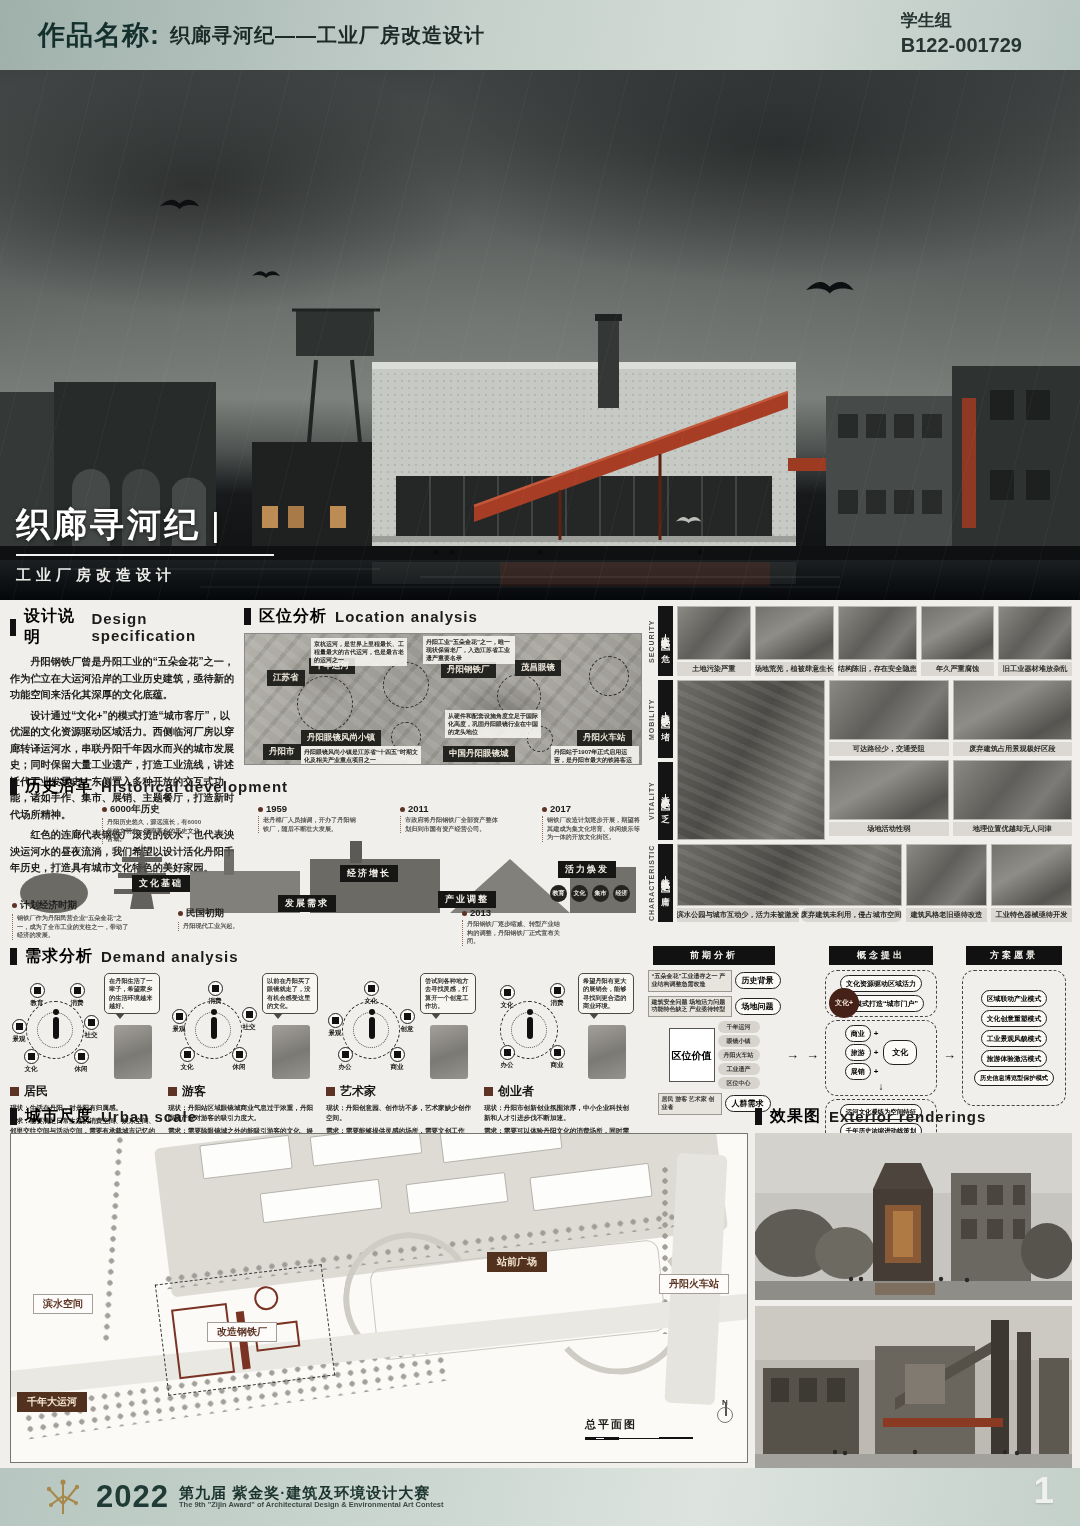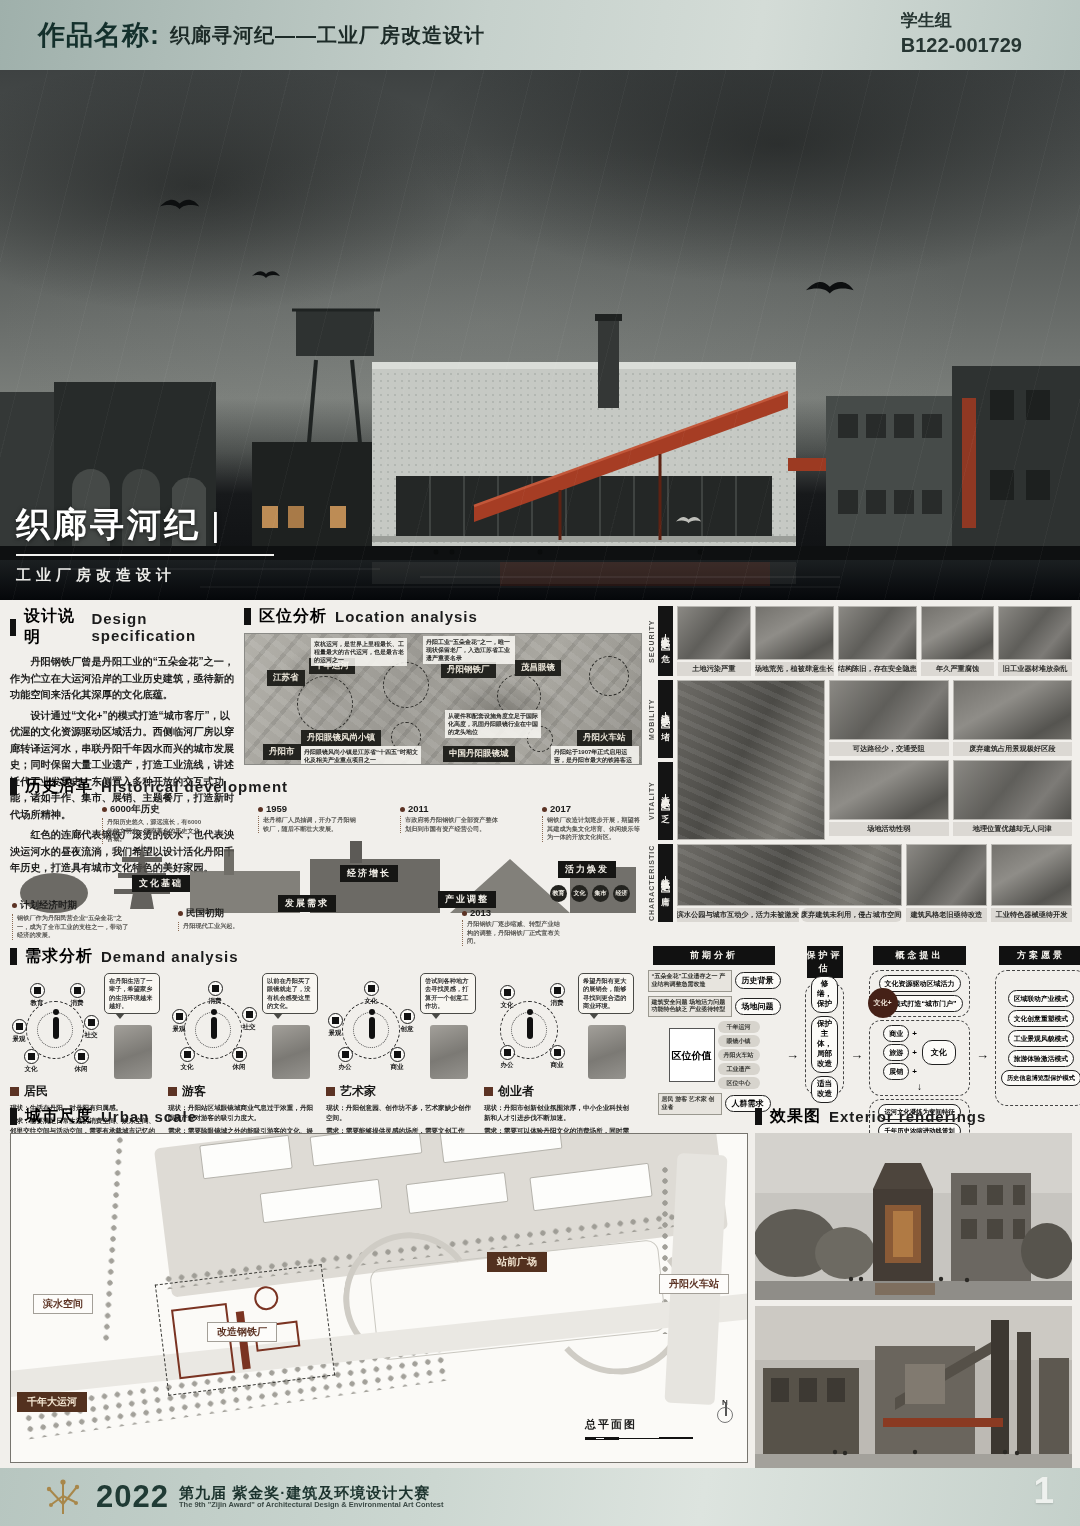--- a/index.html
+++ b/index.html
@@ -664,28 +664,20 @@
           </div>
         </div>
         <div class="cp-group">
           <div class="cp-gray" style="width:64px;">居民 游客 艺术家 创业者</div>
           <div class="cp-pill">人群需求</div>
         </div>
       </div>
 
       <span class="cp-arrow">→</span>
 
-      <div class="cp-col" style="width:84px;">
-        <div class="cp-head">保护评估</div>
-        <div class="cp-dash" style="width:100%;height:112px;justify-content:center;">
-          <div class="cp-item" style="white-space:normal;">修缮，保护</div>
-          <div class="cp-item" style="white-space:normal;">保护主体，局部改造</div>
-          <div class="cp-item" style="white-space:normal;">适当改造</div>
-        </div>
-      </div>
 
       <span class="cp-arrow">→</span>
 
       <div class="cp-col" style="width:112px;">
         <div class="cp-head">概念提出</div>
         <div class="cp-dash" style="width:100%;">
           <div class="cp-item" style="white-space:normal;font-size:7px;">文化资源驱动区域活力</div>
           <div class="cp-item" style="white-space:normal;font-size:7px;position:relative;padding-left:16px;">
             <span class="badge">文化+</span>
             <span>模式打造“城市门户”</span>

